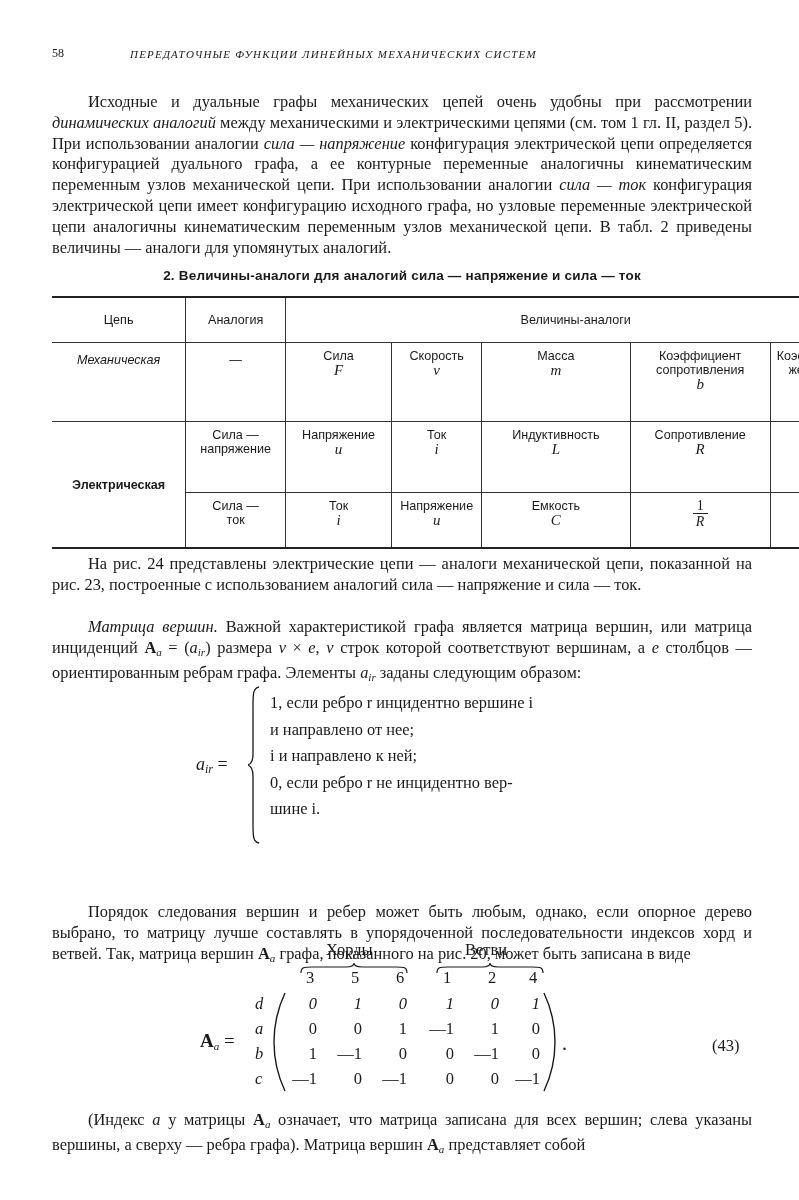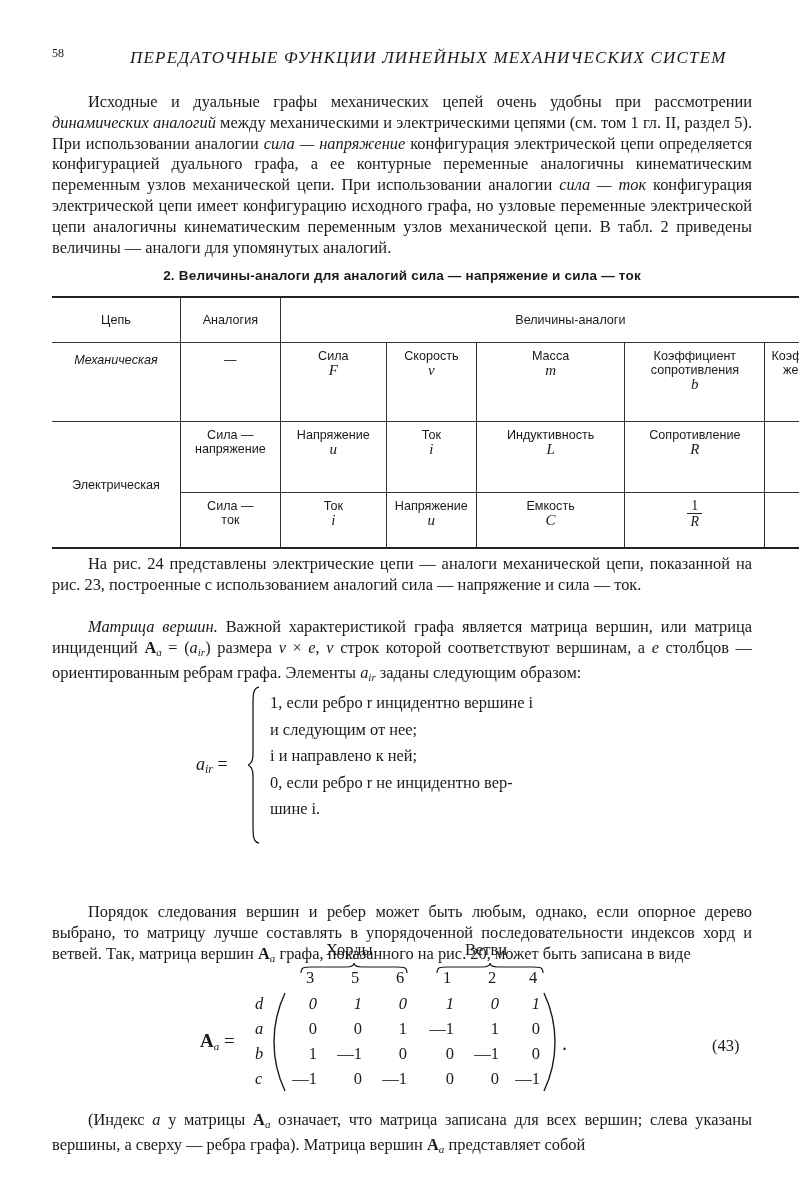--- a/index.html
+++ b/index.html
@@ -6,21 +6,21 @@
     body {
       width: 799px; height: 1200px; position: relative; overflow: hidden;
       font-family: "Liberation Serif", "DejaVu Serif", serif;
       color: #1a1a1a;
     }
     .header {
       position: absolute; top: 46px; left: 52px; width: 700px; height: 28px;
     }
     .page-number { position: absolute; left: 0; top: 0; font-size: 12px; }
     .running-title {
-      position: absolute; left: 78px; top: 2px; font-size: 17px;
+      position: absolute; left: 78px; top: 2px; font-size: 11px;
       font-style: italic; letter-spacing: 1.2px;
     }
     .para {
       position: absolute; left: 52px; width: 700px; font-size: 16.4px;
       line-height: 20.8px; text-align: justify; margin: 0;
     }
     .indent { text-indent: 36px; }
     .it { font-style: italic; }
     .b { font-weight: bold; font-family: "Liberation Serif", serif; }
     sub { font-size: 11px; vertical-align: -3px; }
@@ -128,21 +128,21 @@
     <td>
           <div style="padding:0 6px;">Коэффициент сопротивления</div>
           <div class="sym">b</div>
         </td>
     <td class="last">
           <div style="padding:0 4px;">Коэффициент жесткости</div>
           <div class="sym">c</div>
         </td>
   </tr>
   <tr class="r-el1">
-    <td class="first rowhead" rowspan="2" style="padding:0 20px;">Электрическая</td>
+    <td class="first rowhead" rowspan="2" style="padding:0 20px;font-weight:bold;">Электрическая</td>
     <td class="sub" style="padding:6px 14px 4px 14px;">Сила — напряжение</td>
     <td class="sub">
           <div style="padding:0 14px;">Напряжение</div>
           <div class="sym">u</div>
         </td>
     <td class="sub">
           <div>Ток</div>
           <div class="sym">i</div>
         </td>
     <td class="sub">
@@ -179,21 +179,21 @@
 
 <p class="para indent" style="top: 617px;"><span class="it">Матрица вершин.</span><span> Важной характеристикой графа является матрица вершин, или матрица инциденций </span><span class="b">A</span><sub class="it">a</sub><span> = (</span><span class="it">a</span><sub class="it">ir</sub><span>) размера </span><span class="it">v</span><span> × </span><span class="it">e</span><span>, </span><span class="it">v</span><span> строк которой соответствуют вершинам, а </span><span class="it">e</span><span> столбцов — ориентированным ребрам графа. Элементы </span><span class="it">a</span><sub class="it">ir</sub><span> заданы следующим образом:</span></p>
 
 <div class="cases">
   <div class="lhs"><span class="it">a</span><sub class="it">ir</sub><span> =</span></div>
   <svg class="brace" viewBox="0 0 12 158">
     <path d="M11 1 C5 2, 5 8, 5 20 L5 68 C5 76, 3 78, 0 79 C3 80, 5 82, 5 90 L5 138 C5 150, 5 156, 11 157" fill="none" stroke="#1a1a1a" stroke-width="1.3"></path>
   </svg>
   <div class="lines">
     <div>1, если ребро r инцидентно вершине i</div>
-    <div>и следующим от нее;</div>
+    <div>и направлено от нее;</div>
     <div>i и направлено к ней;</div>
     <div>0, если ребро r не инцидентно вер-</div>
     <div>шине i.</div>
   </div>
 </div>
 
 <p class="para indent" style="top: 902px;"><span>Порядок следования вершин и ребер может быть любым, однако, если опорное дерево выбрано, то матрицу лучше составлять в упорядоченной последовательности индексов хорд и ветвей. Так, матрица вершин </span><span class="b">A</span><sub class="it">a</sub><span> графа, показанного на рис. 20, может быть записана в виде</span></p>
 
 <div class="matrix">
   <div class="lhs"><span class="b">A</span><sub class="it">a</sub><span> =</span></div>

